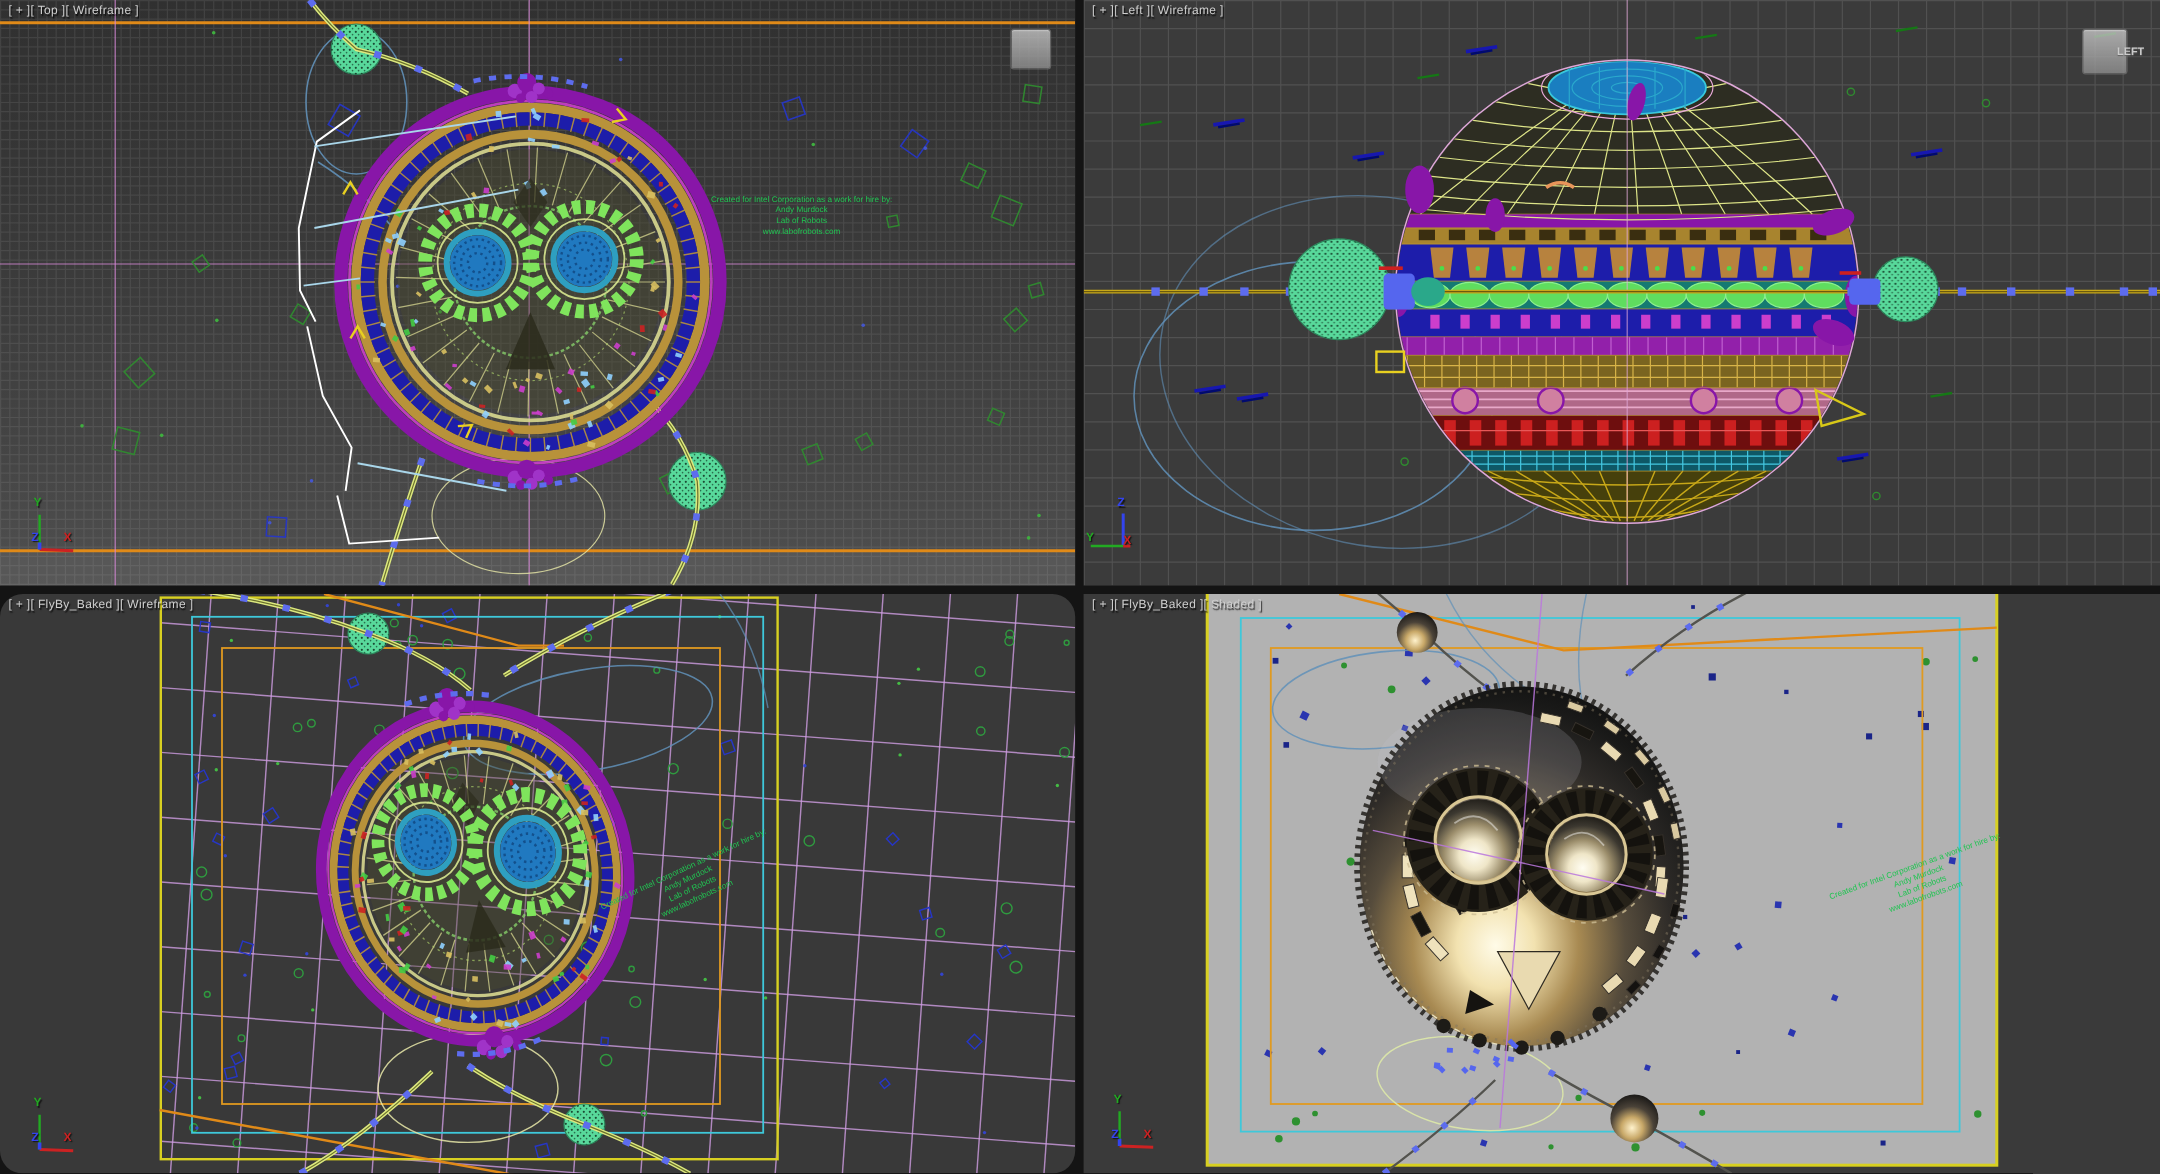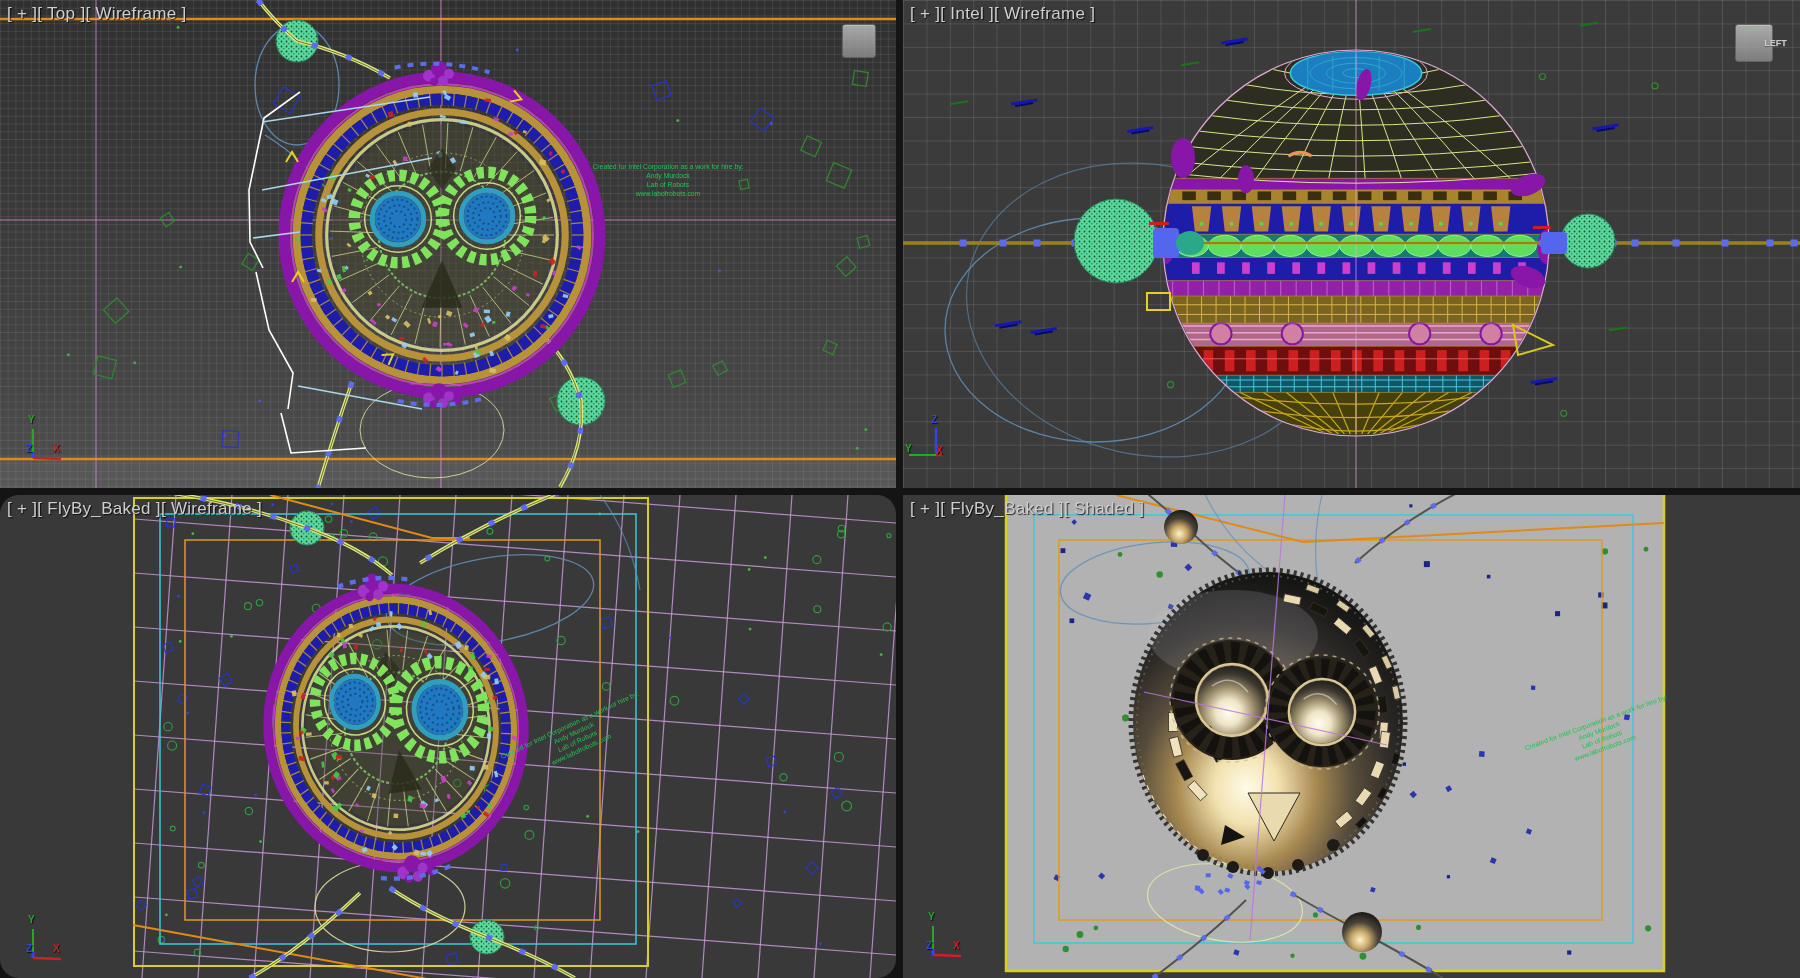--- a/index.html
+++ b/index.html
@@ -5,21 +5,21 @@
   html,body{margin:0;padding:0;background:#141414;}
   .stage{position:relative;width:1800px;height:978px;background:#141414;overflow:hidden;
          font-family:"Liberation Sans",sans-serif;}
   .viewport{position:absolute;overflow:hidden;}
   #vp_tl{left:0;top:0;width:896px;height:488px;
      background:linear-gradient(180deg,#303030 0%,#393939 40%,#454545 78%,#505050 100%);}
   #vp_tr{left:903px;top:0;width:897px;height:488px;background:#3b3b3b;}
   #vp_bl{left:0;top:495px;width:896px;height:483px;background:#393939;border-radius:19px;}
   #vp_br{left:903px;top:495px;width:897px;height:483px;background:#3a3a3a;padding-left:37px;}
   svg.scene{position:absolute;left:0;top:0;}
-  .vplabel{position:absolute;left:7px;top:4px;font-size:17px;letter-spacing:.3px;
+  .vplabel{position:absolute;left:7px;top:4px;font-size:10px;letter-spacing:.3px;
      color:#cfcfcf;text-shadow:1px 1px 1px rgba(0,0,0,.8);white-space:nowrap;z-index:5;}
   .vplabel span{cursor:default;}
   .viewcube{position:absolute;border-radius:3px;z-index:5;opacity:.8;
      background:linear-gradient(180deg,#c6c6c6,#8e8e8e);border:1px solid #6e6e6e;
      box-shadow:inset 0 1px 0 rgba(255,255,255,.5);display:flex;align-items:center;justify-content:center;}
   .viewcube span{font-size:9px;font-weight:bold;color:#efefef;text-shadow:0 1px 1px #666;margin-left:43px;}
   .watermark{position:absolute;z-index:4;text-align:center;color:#21c452;
      font-size:6.8px;line-height:9px;transform-origin:center center;}
   .watermark div{white-space:nowrap;}
   .axletter{position:absolute;z-index:6;font-size:10px;font-weight:bold;
@@ -675,21 +675,21 @@
         <ellipse cx="625" cy="277" rx="18" ry="10" fill="#8816a8" transform="rotate(20 625 277)"></ellipse>
         <path d="M610,325 L650,345 L615,355 Z" fill="none" stroke="#d8c818" stroke-width="2"></path>
         <ellipse cx="280" cy="158" rx="12" ry="20" fill="#8816a8"></ellipse>
         <rect x="244" y="293" width="23" height="17" fill="none" stroke="#e8d020" stroke-width="2"></rect>
         <g>
           <line x1="33" y1="455" x2="33" y2="428" stroke="#3344ee" stroke-width="2.5"></line>
           <line x1="33" y1="455" x2="6" y2="455" stroke="#22aa22" stroke-width="2"></line>
           <line x1="33" y1="455" x2="39" y2="455" stroke="#cc2222" stroke-width="2.5"></line>
         </g>
       </svg>
-    <div class="vplabel"><span>[ + ]</span><span>[ Intel ]</span><span>[ Wireframe ]</span></div>
+    <div class="vplabel"><span>[ + ]</span><span>[ Left ]</span><span>[ Wireframe ]</span></div>
     <div class="viewcube" style="left:832px;top:24px;width:36px;height:36px;">
         <span>LEFT</span>
       </div>
     <span class="axletter" style="left:28px;top:414px;color:#3344ee;">Z</span>
     <span class="axletter" style="left:2px;top:443px;color:#22aa22;">Y</span>
     <span class="axletter" style="left:33px;top:445px;color:#cc2222;">X</span>
   </div>
 
   <div class="viewport" id="vp_bl">
     <svg class="scene" id="svg_bl" width="896" height="483">

